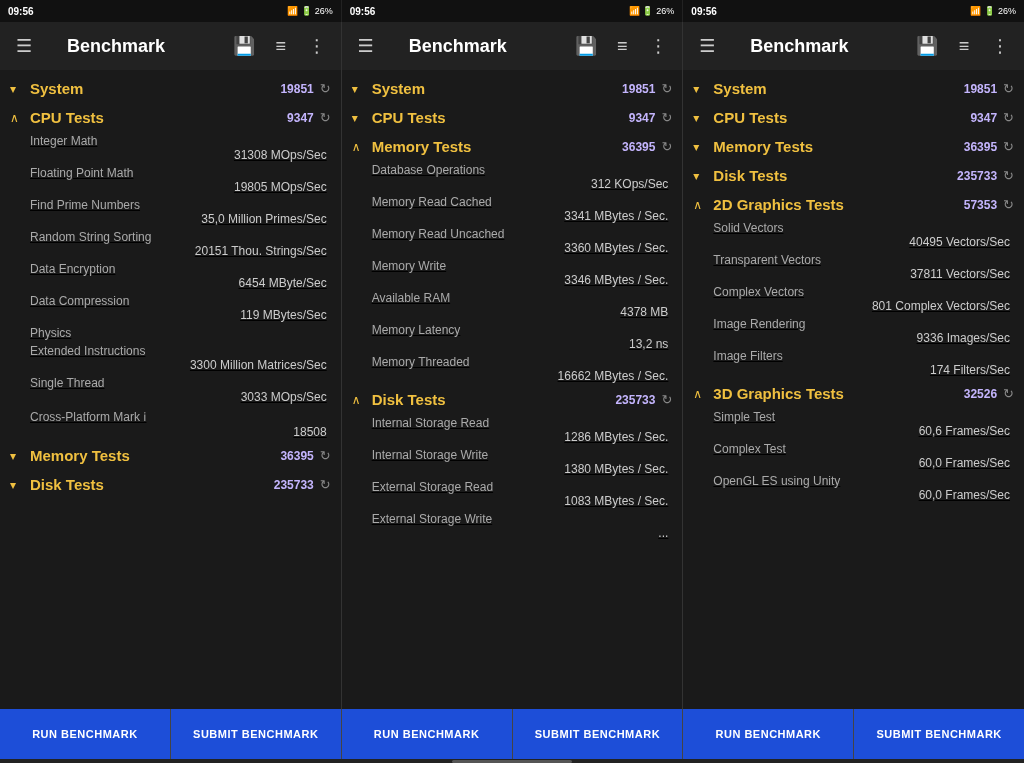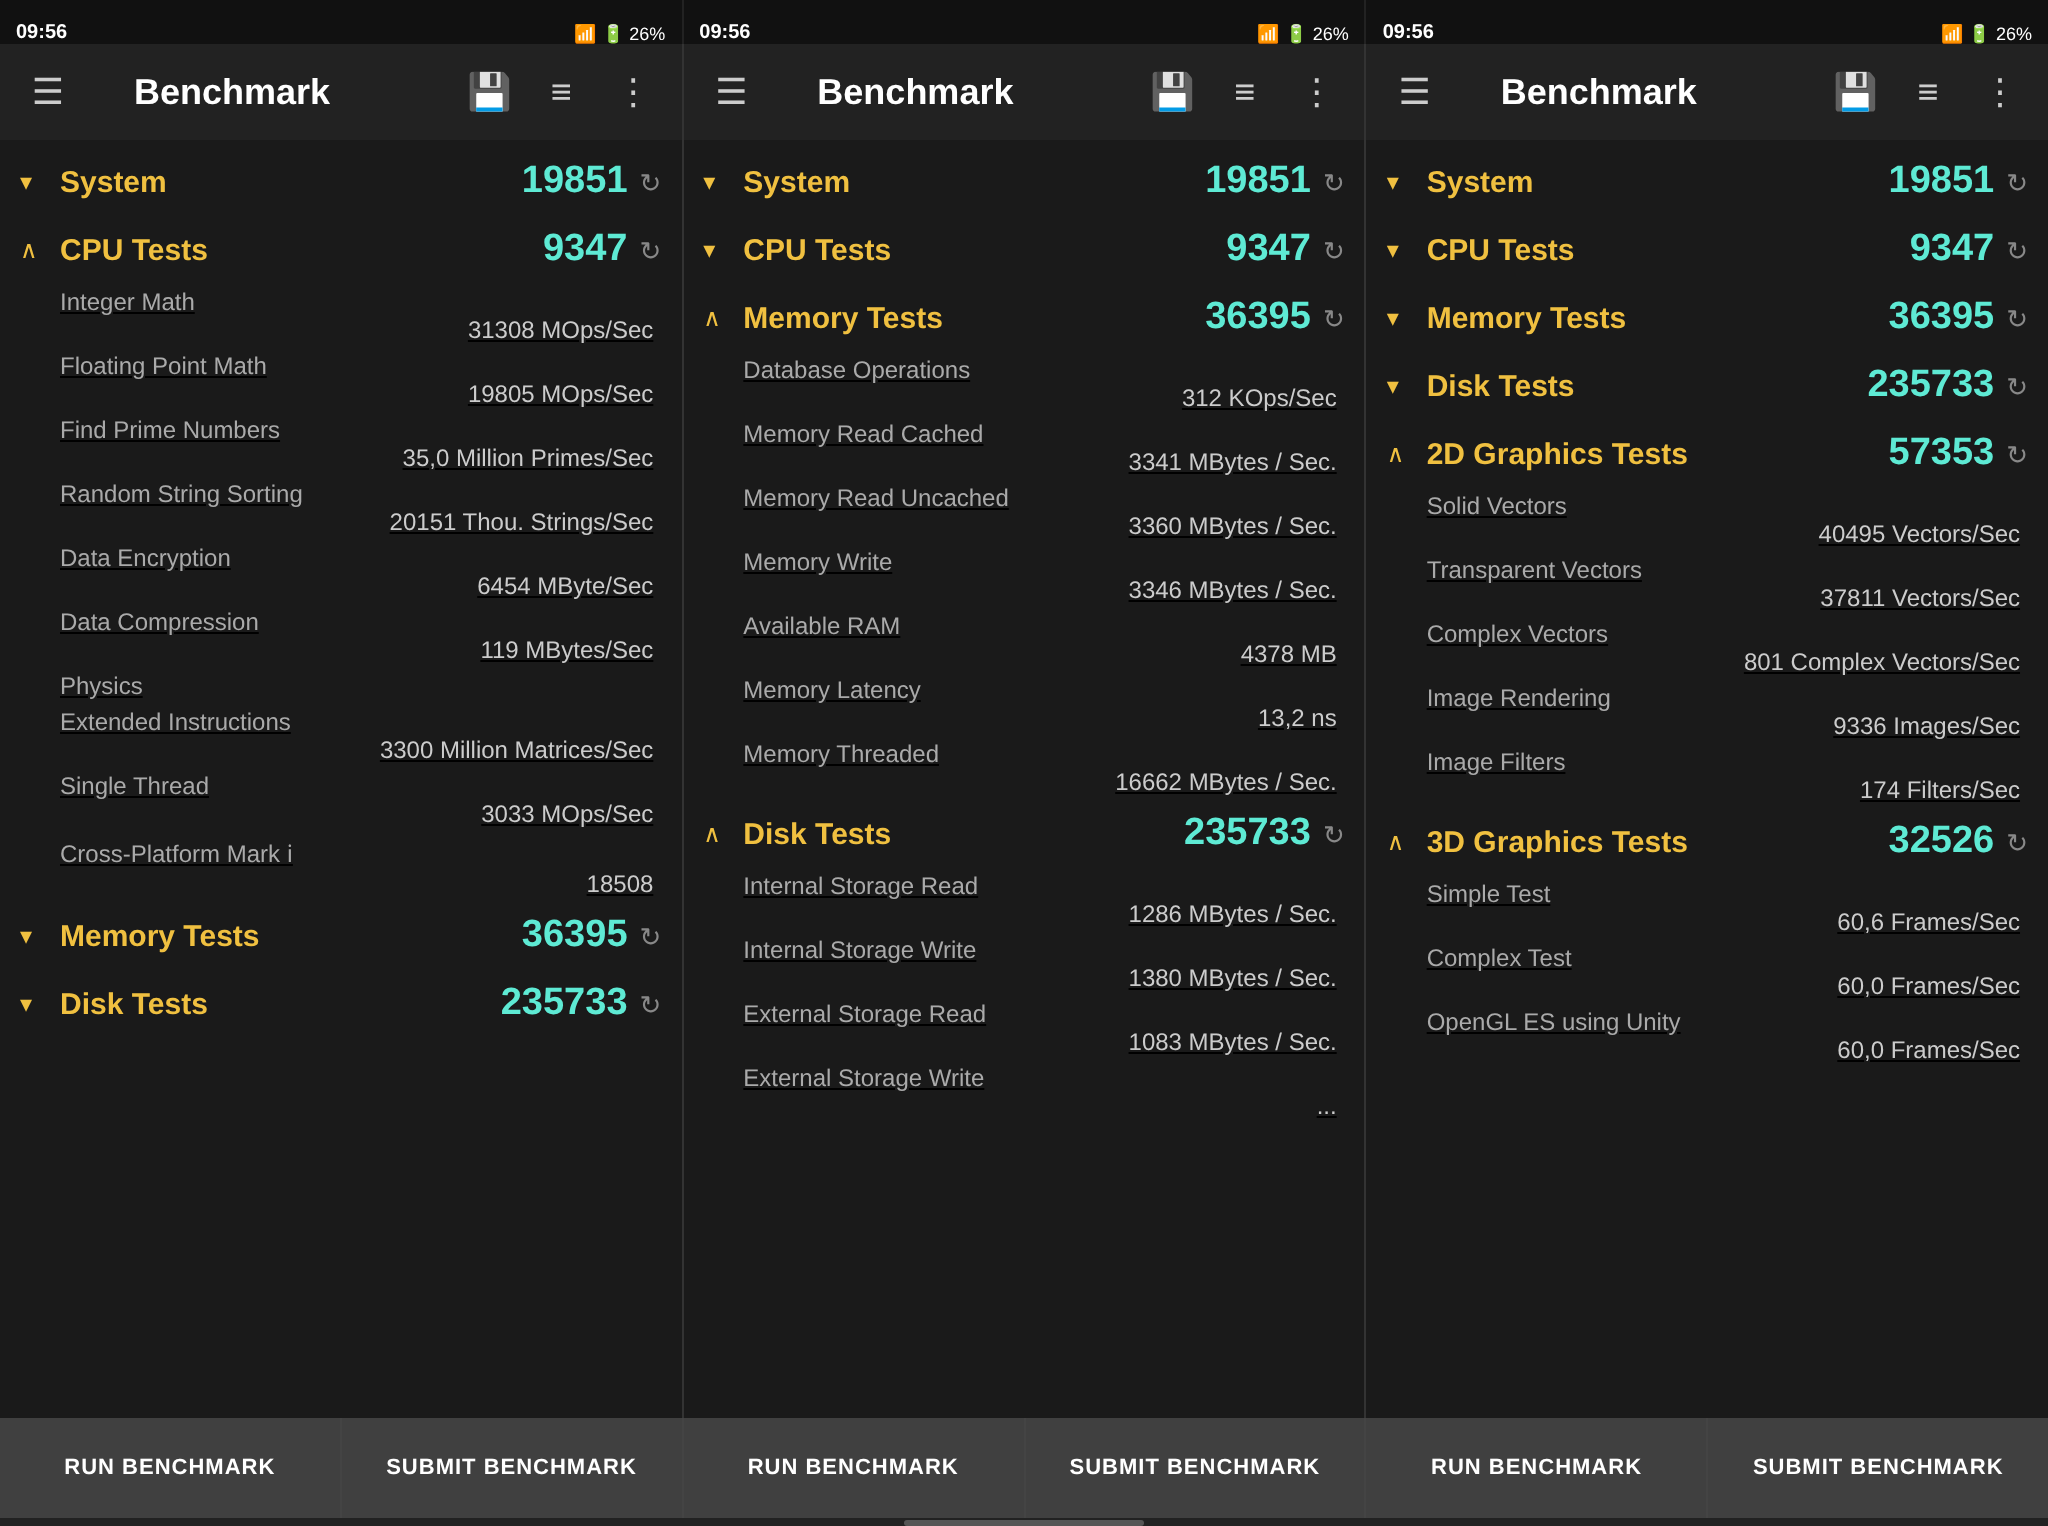--- a/index.html
+++ b/index.html
@@ -15,21 +15,21 @@
 
     .status-bars {
       display: flex;
       width: 100%;
       height: 22px;
       background: #111;
     }
     .status-bar {
       flex: 1;
       display: flex;
-      align-items: flex-end;
+      align-items: center;
       justify-content: space-between;
       padding: 0 8px;
       font-size: 10px;
       color: #fff;
       border-right: 1px solid #222;
     }
     .status-bar:last-child { border-right: none; }
 
     .panels-container {
       display: flex;
@@ -90,23 +90,23 @@
       margin-right: 6px;
       width: 14px;
     }
     .section-title {
       font-size: 15px;
       font-weight: bold;
       flex: 1;
     }
     .section-title.yellow { color: #f0c040; }
     .section-score {
-      font-size: 19px;
+      font-size: 12px;
       font-weight: bold;
-      color: #5eead4;
+      color: #c4b5fd;
       margin-right: 6px;
     }
     .refresh-icon {
       color: #888;
       font-size: 13px;
     }
 
     .test-item {
       padding: 2px 10px 2px 30px;
       text-decoration: underline;
@@ -132,21 +132,21 @@
       flex: 1;
       display: flex;
       border-right: 1px solid #444;
     }
     .footer-panel:last-child { border-right: none; }
     .footer-btn {
       flex: 1;
       display: flex;
       align-items: center;
       justify-content: center;
-      background: #404040;
+      background: #1d4ed8;
       color: #fff;
       font-size: 11px;
       font-weight: bold;
       letter-spacing: 0.5px;
       cursor: pointer;
       border: none;
       border-right: 1px solid #444;
     }
     .footer-btn:last-child { border-right: none; }
 

